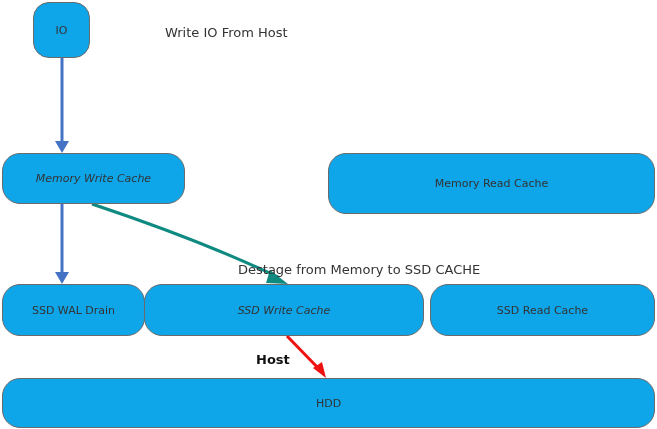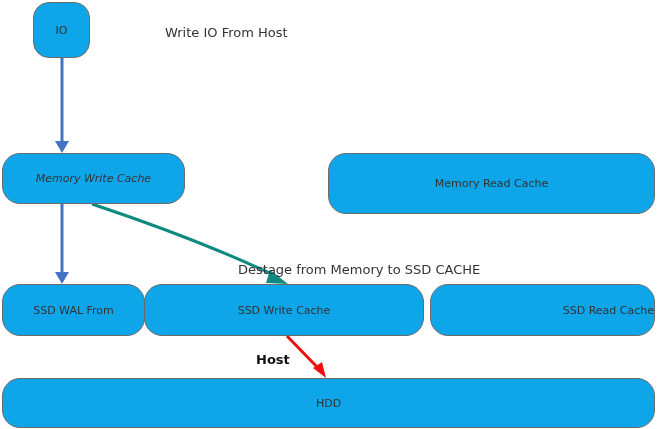--- a/index.html
+++ b/index.html
@@ -48,28 +48,28 @@
   <span>Memory Write Cache</span>
 </div>
 
 <div class="box" style="left:328px;top:153px;width:327px;height:61px;border-radius:18px;">
   <span>Memory Read Cache</span>
 </div>
 
 <div class="label" style="left:238px;top:225px;margin-top:37px;">Destage from Memory to SSD CACHE</div>
 
 <div class="box" style="left:2px;top:284px;width:143px;height:52px;border-radius:18px;">
-  <span>SSD WAL From</span>
+  <span>SSD WAL Drain</span>
 </div>
 
-<div class="box" style="left:144px;top:284px;width:280px;height:52px;border-radius:18px;">
+<div class="box" style="left:144px;top:284px;width:280px;height:52px;border-radius:18px;font-style:italic;">
   <span>SSD Write Cache</span>
 </div>
 
-<div class="box" style="left:430px;top:284px;width:225px;height:52px;border-radius:18px;justify-content:flex-end;">
+<div class="box" style="left:430px;top:284px;width:225px;height:52px;border-radius:18px;">
   <span>SSD Read Cache</span>
 </div>
 
 <div class="label" style="left:256px;top:352px;font-weight:bold;color:#111;">Host</div>
 
 <div class="box" style="left:2px;top:378px;width:653px;height:50px;border-radius:18px;">
   <span>HDD</span>
 </div>
 
 </body></html>

